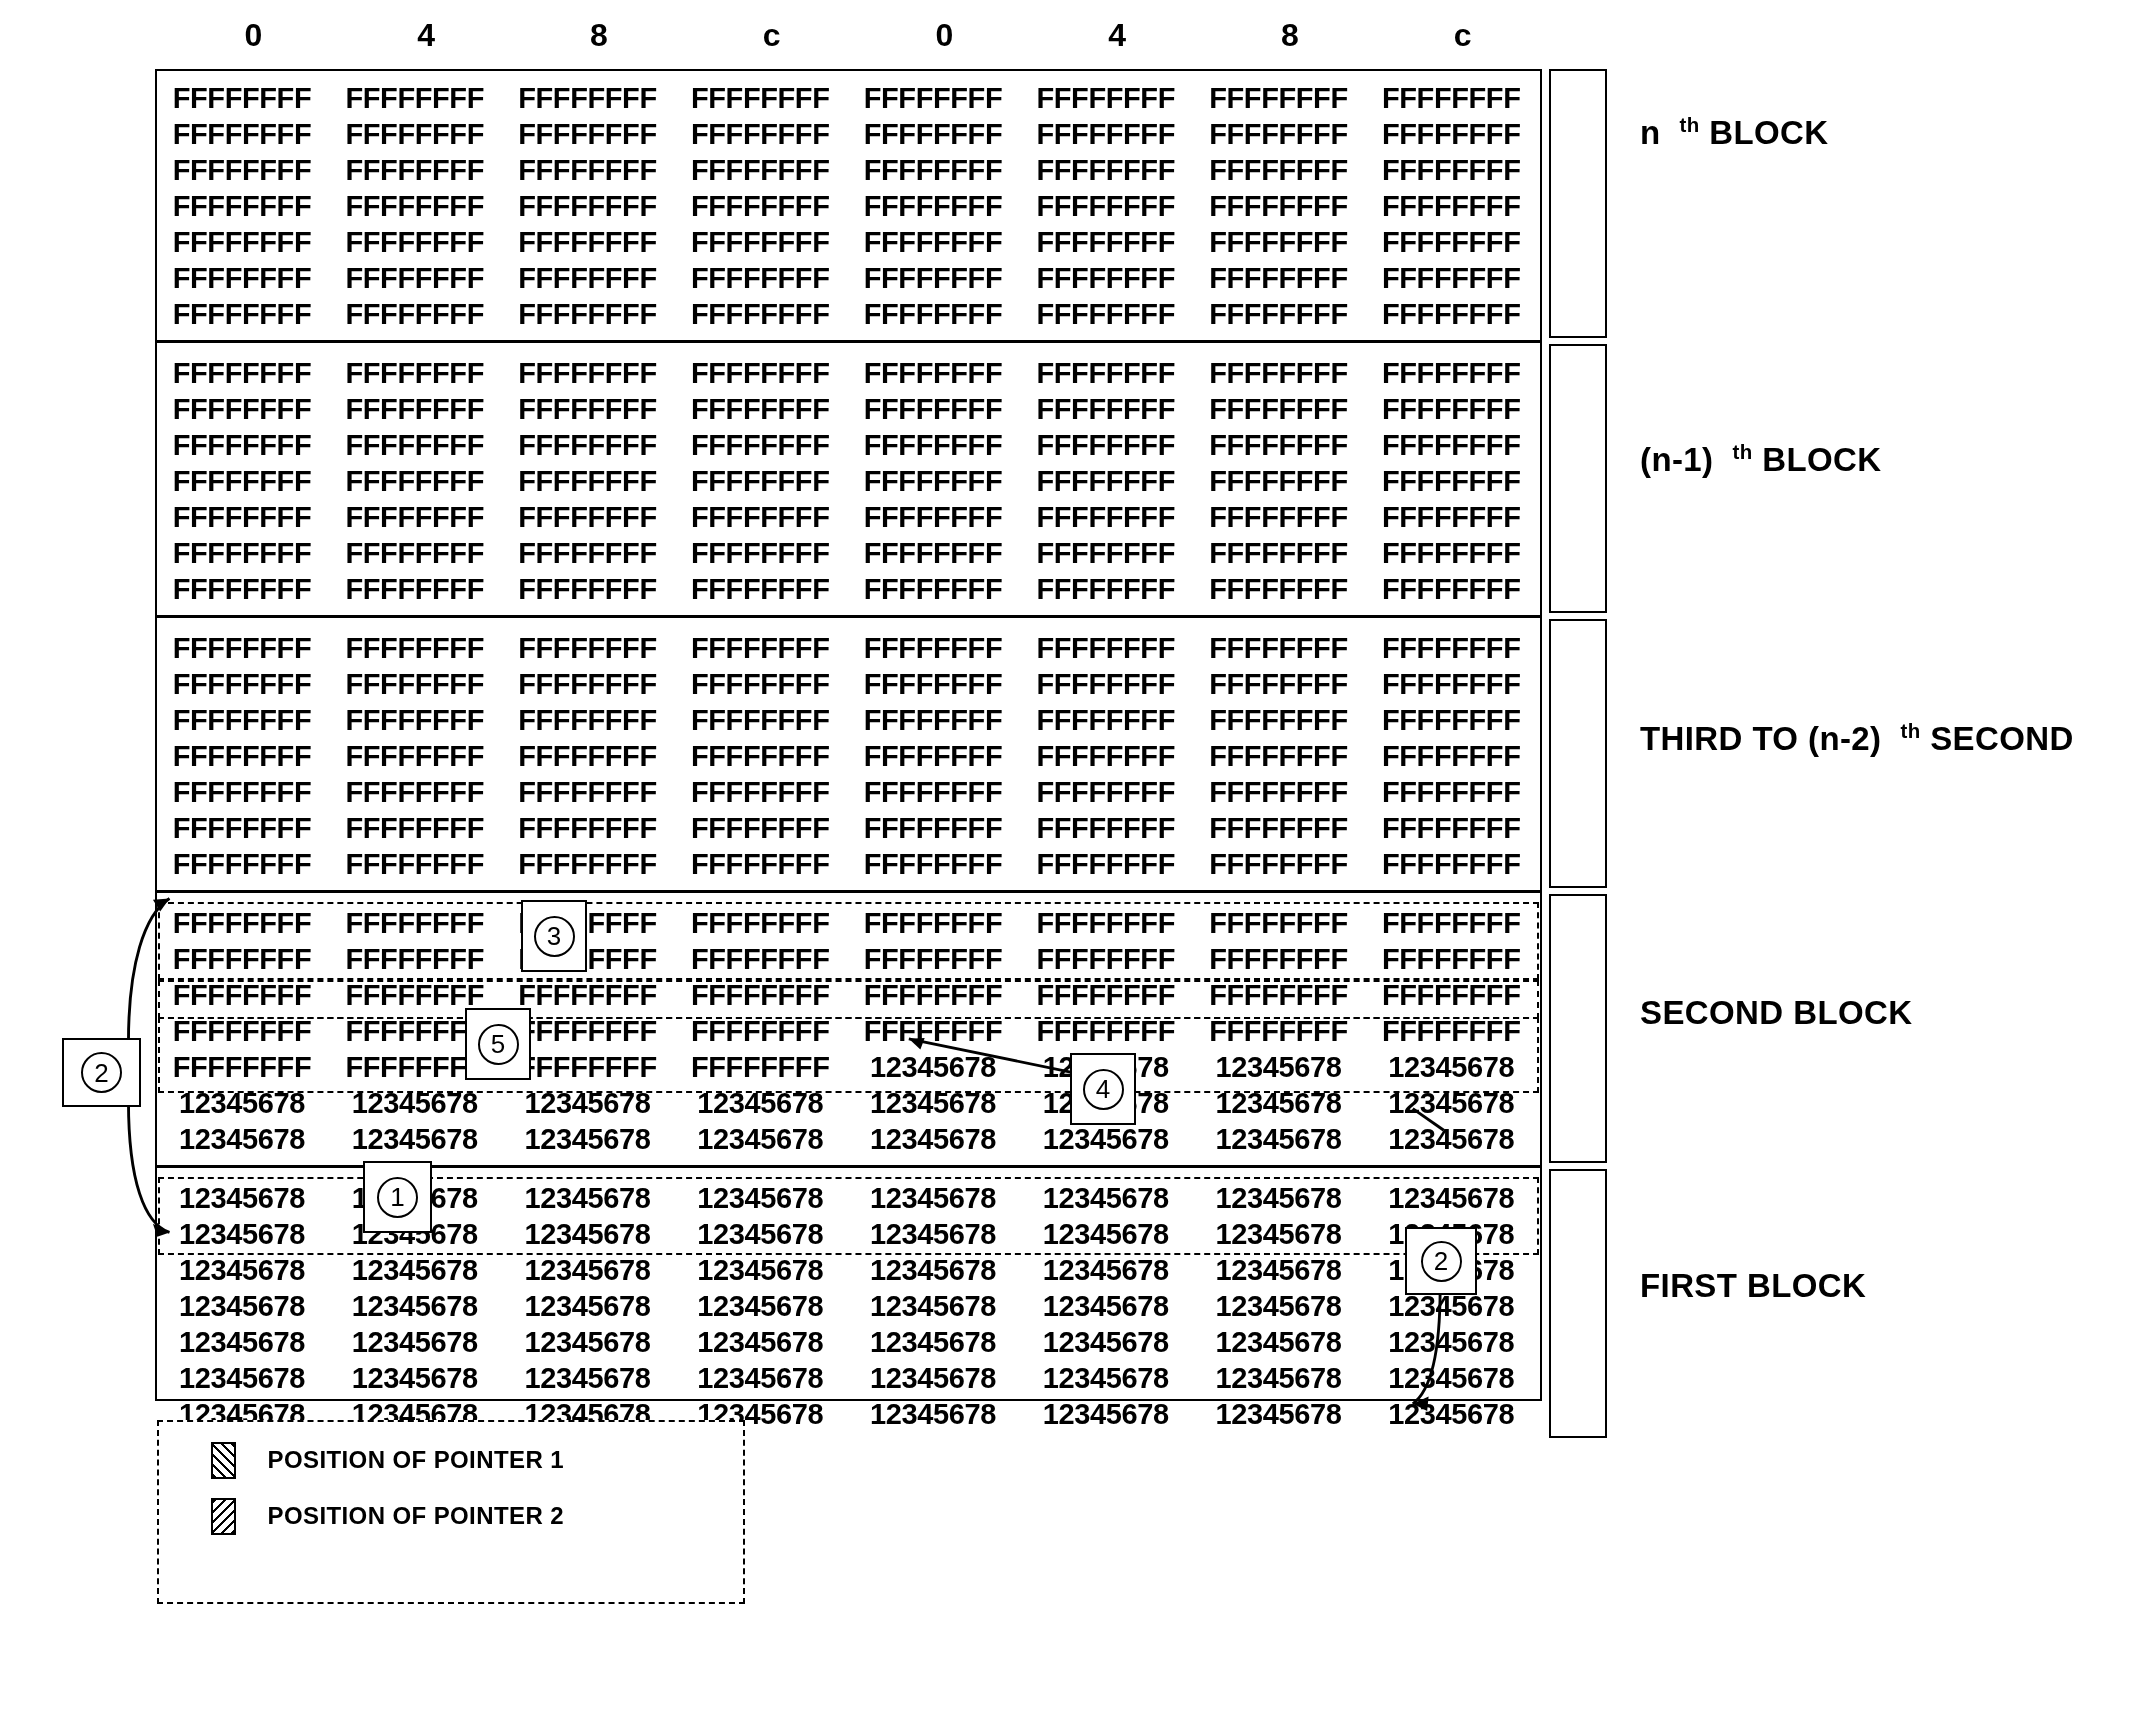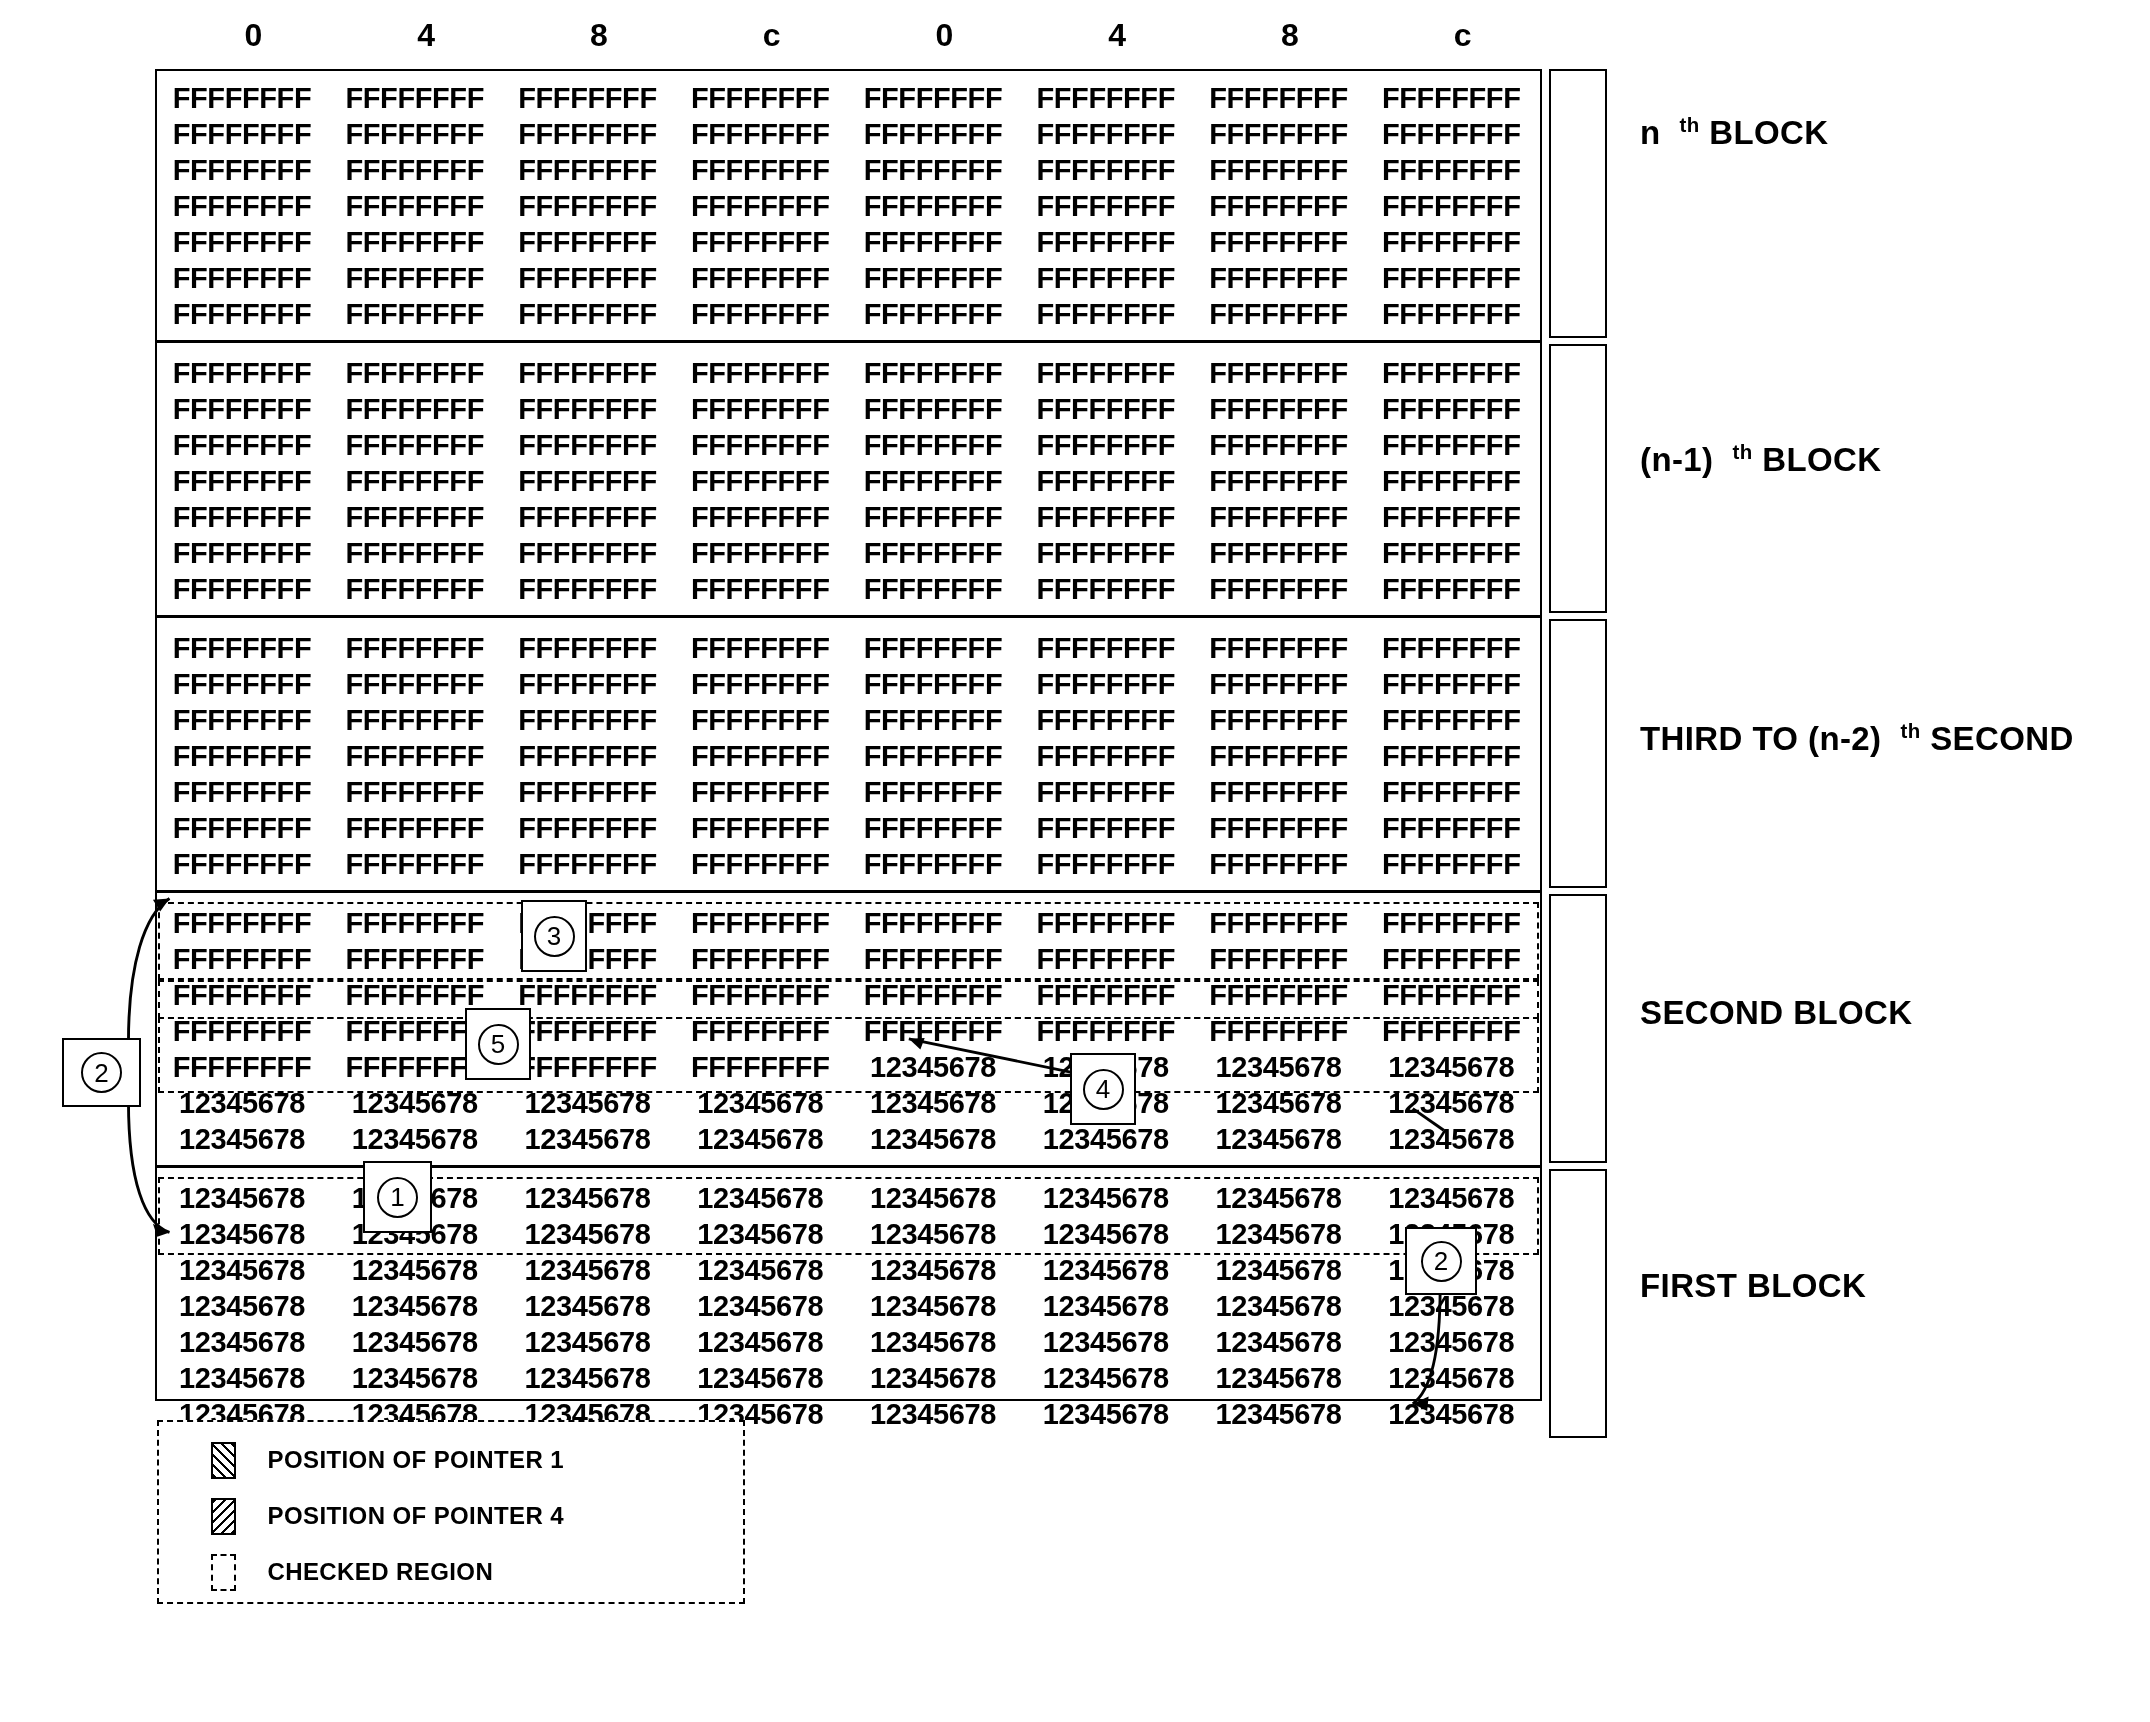--- a/index.html
+++ b/index.html
@@ -649,22 +649,18 @@
     <div class="num-circle">2</div>
   </div>
 
   <div id="legend">
     <div class="legend-row">
       <div class="legend-swatch p1"></div>
       <div class="legend-label">POSITION OF POINTER 1</div>
     </div>
     <div class="legend-row">
       <div class="legend-swatch p2"></div>
-      <div class="legend-label">POSITION OF POINTER 4</div>
+      <div class="legend-label">POSITION OF POINTER 2</div>
     </div>
-    <div class="legend-row">
-      <div class="legend-swatch checked"></div>
-      <div class="legend-label">CHECKED REGION</div>
-    </div>
   </div>
 
 </div>
 
 
 </body></html>

